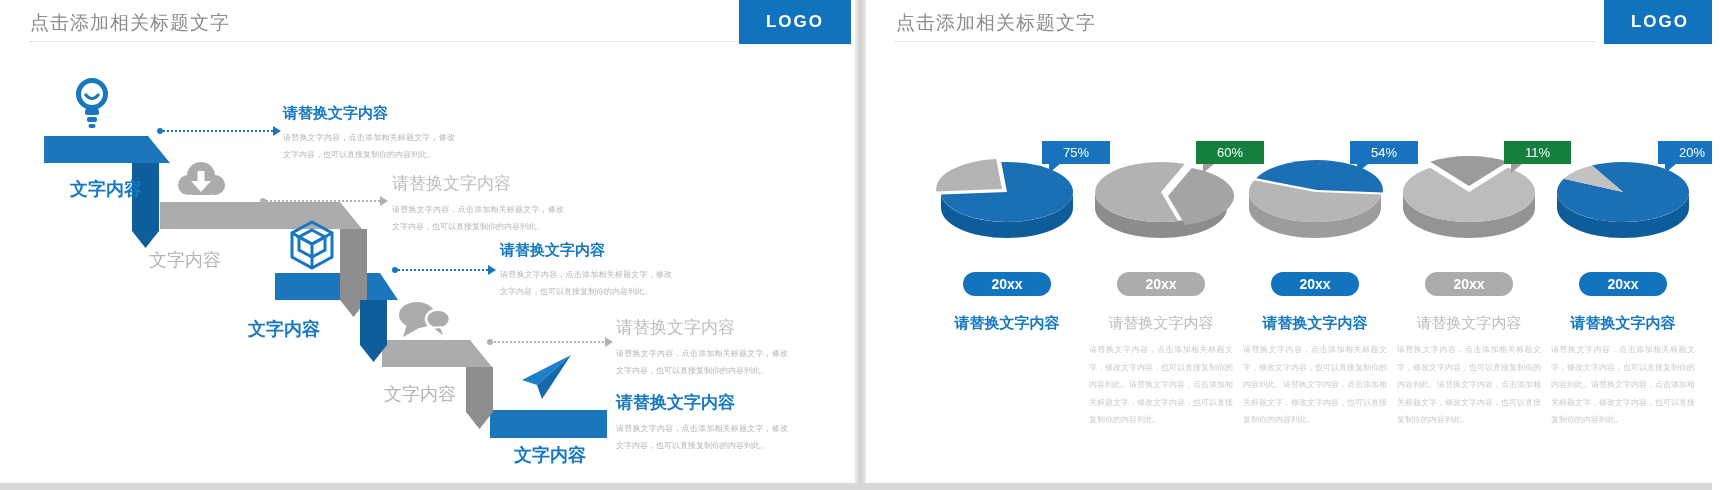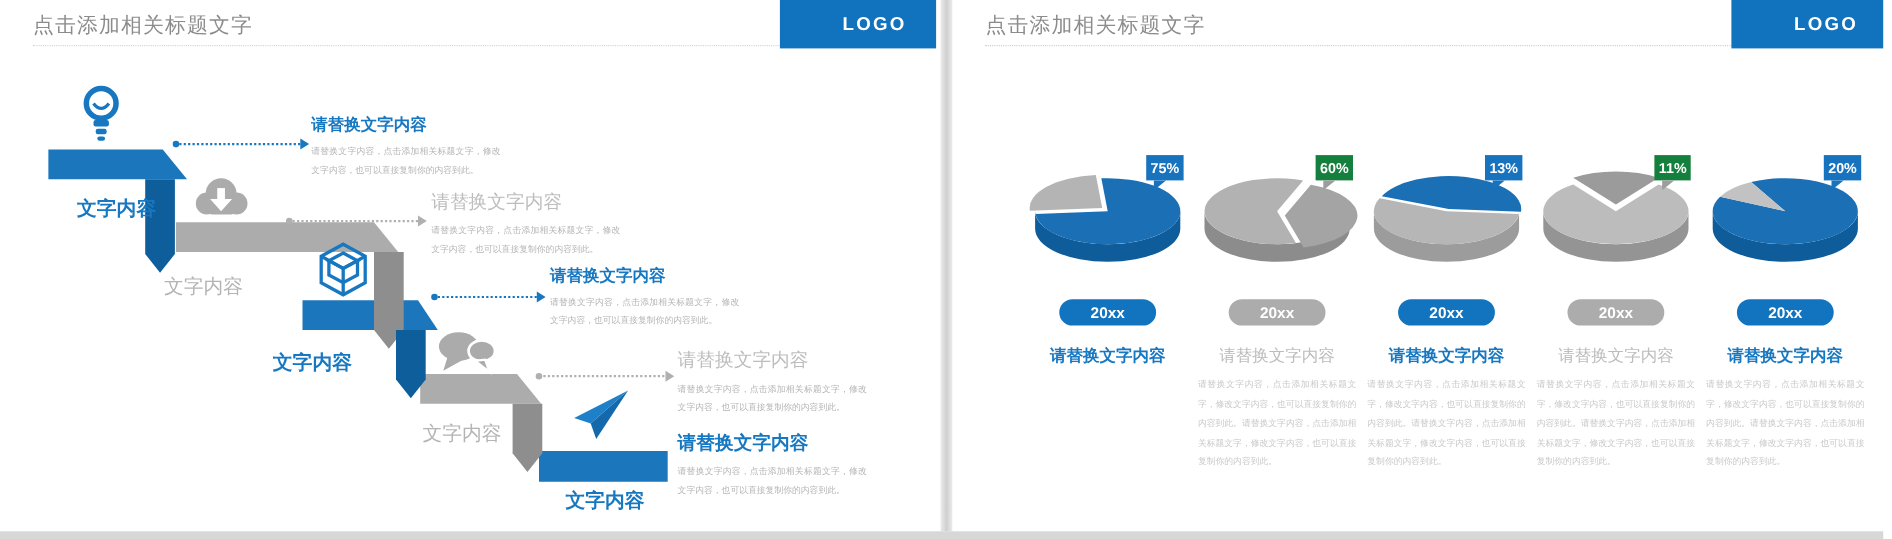--- a/index.html
+++ b/index.html
@@ -5,21 +5,21 @@
   html,body{margin:0;padding:0;background:#fff;font-family:"Liberation Sans","DejaVu Sans",sans-serif;}
   .stage{position:relative;width:1712px;height:490px;overflow:hidden;background:#fff;}
   .slide{position:absolute;top:0;height:483px;background:#fff;}
   .slide-left{left:0;width:855px;}
   .slide-right{left:866px;width:854px;}
   .divider{position:absolute;left:855px;top:0;width:11px;height:483px;background:linear-gradient(90deg,#ececec,#cfcfcf,#ececec);}
   .bottom-strip{position:absolute;left:0;top:483px;width:1720px;height:7px;background:#D7D7D7;}
 
   .slide-title{position:absolute;left:30px;top:10px;font-size:19px;color:#8C8C8C;letter-spacing:1px;white-space:nowrap;}
   .title-rule{position:absolute;top:41px;height:0;border-top:1px dotted #cfcfcf;}
-  .logo-box{position:absolute;top:0;right:4px;width:112px;height:44px;background:#1172BD;display:flex;align-items:center;justify-content:center;padding-left:30px;}
+  .logo-box{position:absolute;top:0;right:4px;width:112px;height:44px;background:#1172BD;display:flex;align-items:center;justify-content:center;}
   .logo-text{color:#fff;font-size:17px;font-weight:700;letter-spacing:2px;}
 
   .ribbon-svg{position:absolute;left:0;top:0;}
   .icon{position:absolute;}
   .step-label{position:absolute;width:120px;text-align:center;font-size:18px;white-space:nowrap;}
   .step-label.accent-blue{color:#1778C2;font-weight:700;}
   .step-label.accent-gray{color:#B4B4B4;}
 
   .leader{position:absolute;height:0;border-top:2px dotted currentColor;}
   .leader.accent-blue{color:#1777C1;}
@@ -29,21 +29,21 @@
 
   .tb{position:absolute;width:172px;}
   .tb-h{margin:0 0 6px 0;font-size:15px;white-space:nowrap;}
   .tb.accent-blue .tb-h{color:#1778C2;font-weight:700;}
   .tb.accent-gray .tb-h{color:#BDBDBD;font-weight:400;font-size:17px;}
   .tb.big-head .tb-h{font-size:17px;}
   .tb-b{margin:0;font-size:8px;line-height:17px;color:#B5B5B5;text-align:justify;}
 
   .pcol{position:absolute;top:0;width:154px;height:483px;}
   .pie-mount{position:absolute;left:2px;top:148px;width:150px;height:96px;}
-  .badge{position:absolute;left:112px;top:141px;height:23px;line-height:23px;padding:0 4px;color:#fff;font-size:13px;font-weight:700;z-index:2;white-space:nowrap;}
+  .badge{position:absolute;left:112px;top:141px;height:23px;line-height:23px;padding:0 21px;color:#fff;font-size:13px;font-weight:400;z-index:2;white-space:nowrap;}
   .badge::after{content:"";position:absolute;left:7px;top:100%;width:0;height:0;border-top:9px solid #9D9D9D;border-right:11px solid transparent;}
   .pcol.accent-blue .badge{background:#1873BE;}
   .pcol.accent-blue .badge::after{border-top-color:#1873BE;}
   .pcol.accent-gray .badge{background:#15803d;}
   .pill{position:absolute;left:33px;top:272px;width:88px;height:24px;border-radius:12px;color:#fff;font-size:14px;font-weight:700;text-align:center;line-height:24px;}
   .pcol.accent-blue .pill{background:#1274BE;}
   .pcol.accent-gray .pill{background:#ACACAC;}
   .col-h{position:absolute;left:0;top:314px;width:100%;text-align:center;font-size:15px;font-weight:700;white-space:nowrap;}
   .pcol.accent-blue .col-h{color:#1778C2;}
   .pcol.accent-gray .col-h{color:#BCBCBC;font-weight:400;}
@@ -182,21 +182,21 @@
       <div class="pill">20xx</div>
       <div class="col-h">请替换文字内容</div>
       <div class="col-b">请替换文字内容，点击添加相关标题文字，修改文字内容，也可以直接复制你的内容到此。请替换文字内容，点击添加相关标题文字，修改文字内容，也可以直接复制你的内容到此。</div>
     </div>
     <div class="pcol accent-blue" style="left:372px;">
       <div class="pie-mount"><svg width="150" height="96" viewBox="0 0 150 96">
             <path d="M9,44 A66,30 0 0 0 141,44 L141,60 A66,30 0 0 1 9,60 Z" fill="#9C9C9C"></path>
             <path d="M75,44 L14.2,32.3 A66,30 0 1 0 140.7,46.6 Z" fill="#B6B6B6"></path>
             <path d="M75,44 L140.7,46.6 A66,30 0 0 0 14.2,32.3 Z" fill="#1B6FB5" transform="translate(2,-2)"></path>
           </svg></div>
-      <div class="badge">13%</div>
+      <div class="badge">54%</div>
       <div class="pill">20xx</div>
       <div class="col-h">请替换文字内容</div>
       <div class="col-b">请替换文字内容，点击添加相关标题文字，修改文字内容，也可以直接复制你的内容到此。请替换文字内容，点击添加相关标题文字，修改文字内容，也可以直接复制你的内容到此。</div>
     </div>
     <div class="pcol accent-gray" style="left:526px;">
       <div class="pie-mount"><svg width="150" height="96" viewBox="0 0 150 96">
             <path d="M9,44 A66,30 0 0 0 141,44 L141,60 A66,30 0 0 1 9,60 Z" fill="#949494"></path>
             <path d="M75,44 L36.2,19.7 A66,30 0 1 0 113.8,19.7 Z" fill="#BCBCBC"></path>
             <path d="M75,44 L113.8,19.7 A66,30 0 0 0 36.2,19.7 Z" fill="#9B9B9B" transform="translate(0,-6)"></path>
           </svg></div>

